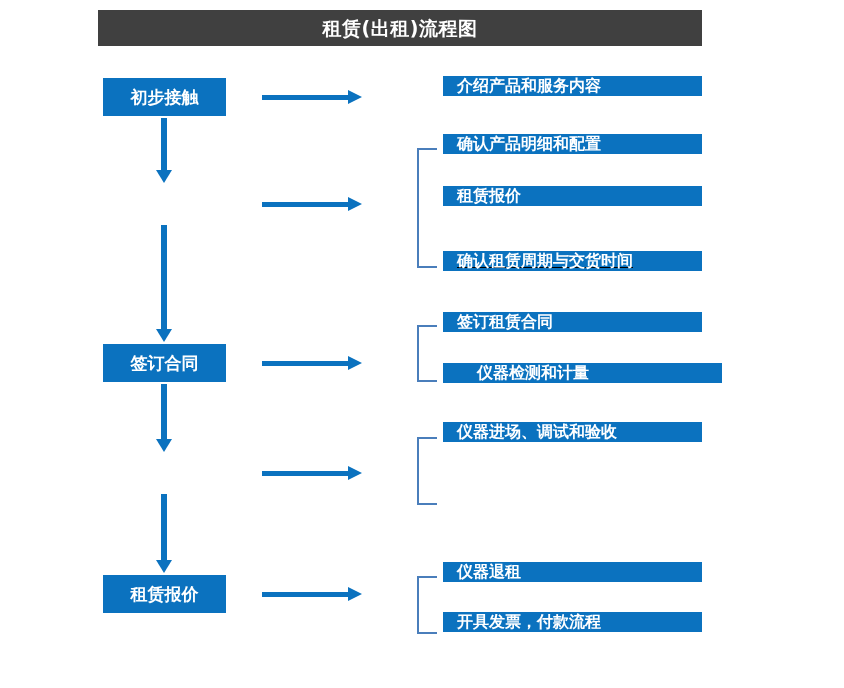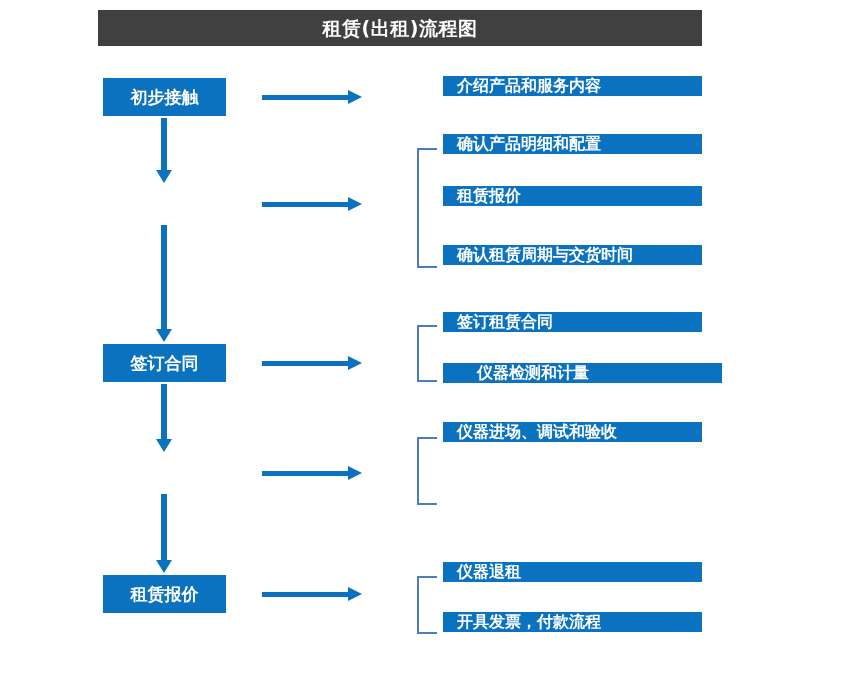--- a/index.html
+++ b/index.html
@@ -200,21 +200,21 @@
 
   <div class="detail-box" id="detail-0" style="top: 76px;">
     <span class="detail-label">介绍产品和服务内容</span>
   </div>
   <div class="detail-box" id="detail-1" style="top: 134px;">
     <span class="detail-label">确认产品明细和配置</span>
   </div>
   <div class="detail-box" id="detail-2" style="top: 186px;">
     <span class="detail-label">租赁报价</span>
   </div>
-  <div class="detail-box" id="detail-3" style="top: 245px;">
+  <div class="detail-box" id="detail-3" style="top: 251px; text-decoration: underline;">
     <span class="detail-label">确认租赁周期与交货时间</span>
   </div>
   <div class="detail-box" id="detail-4" style="top: 312px;">
     <span class="detail-label">签订租赁合同</span>
   </div>
   <div class="detail-box" id="detail-5" style="top: 363px; padding-left: 20px;">
     <span class="detail-label">仪器检测和计量</span>
   </div>
   <div class="detail-box" id="detail-6" style="top: 422px;">
     <span class="detail-label">仪器进场、调试和验收</span>

